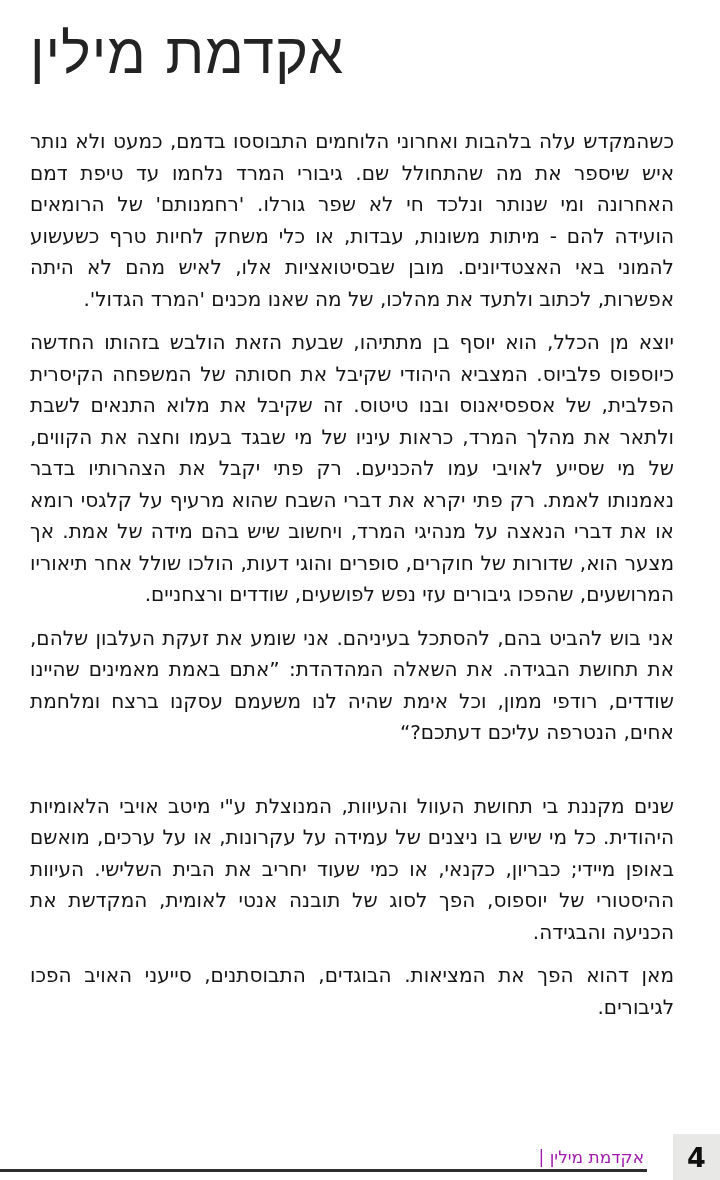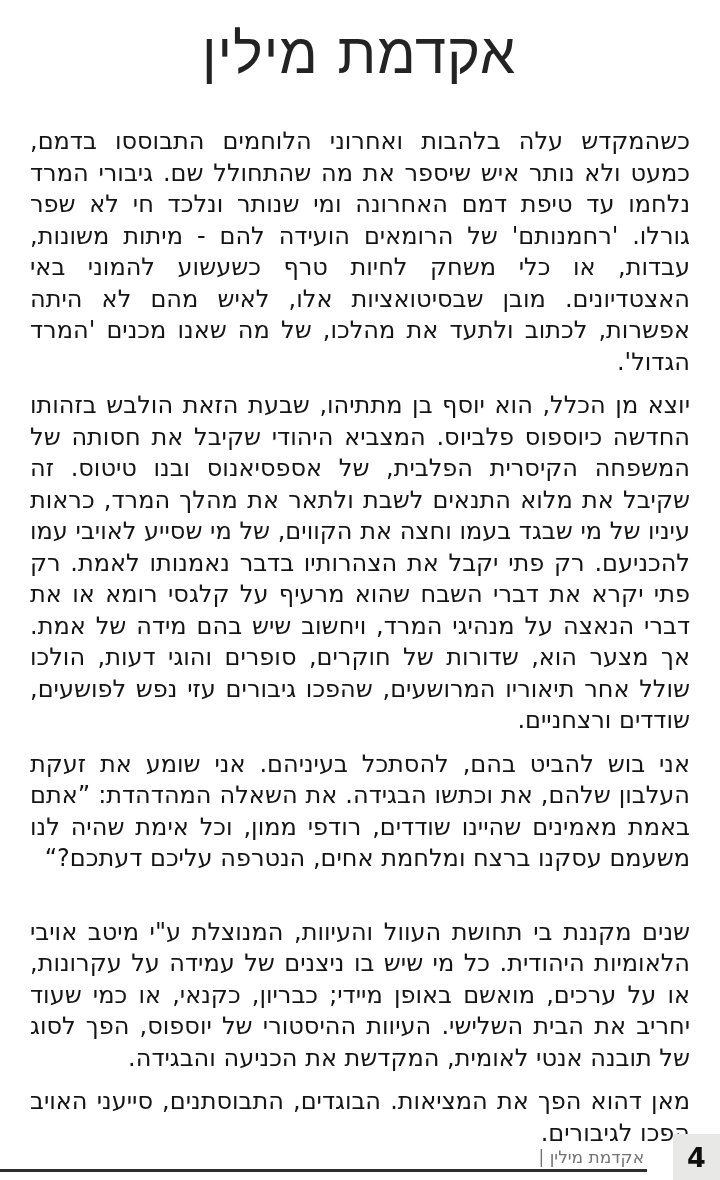--- a/index.html
+++ b/index.html
@@ -21,51 +21,51 @@
   }
   .content {
     position: absolute;
     top: 0;
     right: 0;
     left: 0;
     padding: 0 30px;
   }
   .doc-title {
     margin: 22px 2px 40px 0;
-    text-align: center;
+    text-align: left;
     font-size: 56px;
     line-height: 1.15;
     font-weight: 200;
     color: #232323;
     letter-spacing: 1px;
   }
   .para {
-    margin: 0 0 12px 0;
-    font-size: 24px;
+    margin: 0 16px 12px 0;
+    font-size: 20px;
     line-height: 31.5px;
     color: #151515;
     text-align: justify;
     font-weight: 400;
   }
   .gap-before {
     margin-top: 42px;
   }
   .footer {
     position: absolute;
     left: 0;
     right: 0;
     bottom: 0;
     height: 48px;
   }
   .footer-label {
     position: absolute;
     right: 76px;
     bottom: 13px;
     font-size: 17px;
-    color: #737373;
+    color: #a21caf;
     direction: rtl;
     margin-top: 24px;
   }
   .footer-rule {
     position: absolute;
     left: 0;
     right: 73px;
     bottom: 8px;
     height: 3px;
     background: #2e2e2e;
@@ -91,21 +91,21 @@
 </head>
 <body>
 
 <div class="page">
 
   <div class="content">
     <h1 class="doc-title">אקדמת מילין</h1>
 
     <p class="para">כשהמקדש עלה בלהבות ואחרוני הלוחמים התבוססו בדמם, כמעט ולא נותר איש שיספר את מה שהתחולל שם. גיבורי המרד נלחמו עד טיפת דמם האחרונה ומי שנותר ונלכד חי לא שפר גורלו. 'רחמנותם' של הרומאים הועידה להם - מיתות משונות, עבדות, או כלי משחק לחיות טרף כשעשוע להמוני באי האצטדיונים. מובן שבסיטואציות אלו, לאיש מהם לא היתה אפשרות, לכתוב ולתעד את מהלכו, של מה שאנו מכנים 'המרד הגדול'.</p>
     <p class="para">יוצא מן הכלל, הוא יוסף בן מתתיהו, שבעת הזאת הולבש בזהותו החדשה כיוספוס פלביוס. המצביא היהודי שקיבל את חסותה של המשפחה הקיסרית הפלבית, של אספסיאנוס ובנו טיטוס. זה שקיבל את מלוא התנאים לשבת ולתאר את מהלך המרד, כראות עיניו של מי שבגד בעמו וחצה את הקווים, של מי שסייע לאויבי עמו להכניעם. רק פתי יקבל את הצהרותיו בדבר נאמנותו לאמת. רק פתי יקרא את דברי השבח שהוא מרעיף על קלגסי רומא או את דברי הנאצה על מנהיגי המרד, ויחשוב שיש בהם מידה של אמת. אך מצער הוא, שדורות של חוקרים, סופרים והוגי דעות, הולכו שולל אחר תיאוריו המרושעים, שהפכו גיבורים עזי נפש לפושעים, שודדים ורצחניים.</p>
-    <p class="para">אני בוש להביט בהם, להסתכל בעיניהם. אני שומע את זעקת העלבון שלהם, את וכתשו הבגידה. את השאלה המהדהדת: ”אתם באמת מאמינים שהיינו שודדים, רודפי ממון, וכל אימת שהיה לנו משעמם עסקנו ברצח ומלחמת אחים, הנטרפה עליכם דעתכם?“</p>
+    <p class="para">אני בוש להביט בהם, להסתכל בעיניהם. אני שומע את זעקת העלבון שלהם, את תחושת הבגידה. את השאלה המהדהדת: ”אתם באמת מאמינים שהיינו שודדים, רודפי ממון, וכל אימת שהיה לנו משעמם עסקנו ברצח ומלחמת אחים, הנטרפה עליכם דעתכם?“</p>
     <p class="para gap-before">שנים מקננת בי תחושת העוול והעיוות, המנוצלת ע"י מיטב אויבי הלאומיות היהודית. כל מי שיש בו ניצנים של עמידה על עקרונות, או על ערכים, מואשם באופן מיידי; כבריון, כקנאי, או כמי שעוד יחריב את הבית השלישי. העיוות ההיסטורי של יוספוס, הפך לסוג של תובנה אנטי לאומית, המקדשת את הכניעה והבגידה.</p>
     <p class="para">מאן דהוא הפך את המציאות. הבוגדים, התבוסתנים, סייעני האויב הפכו לגיבורים.</p>
   </div>
 
   <div class="footer">
     <span class="footer-label">אקדמת מילין |</span>
     <div class="footer-rule"></div>
     <div class="page-num-box">
       <span class="page-num">4</span>
     </div>

